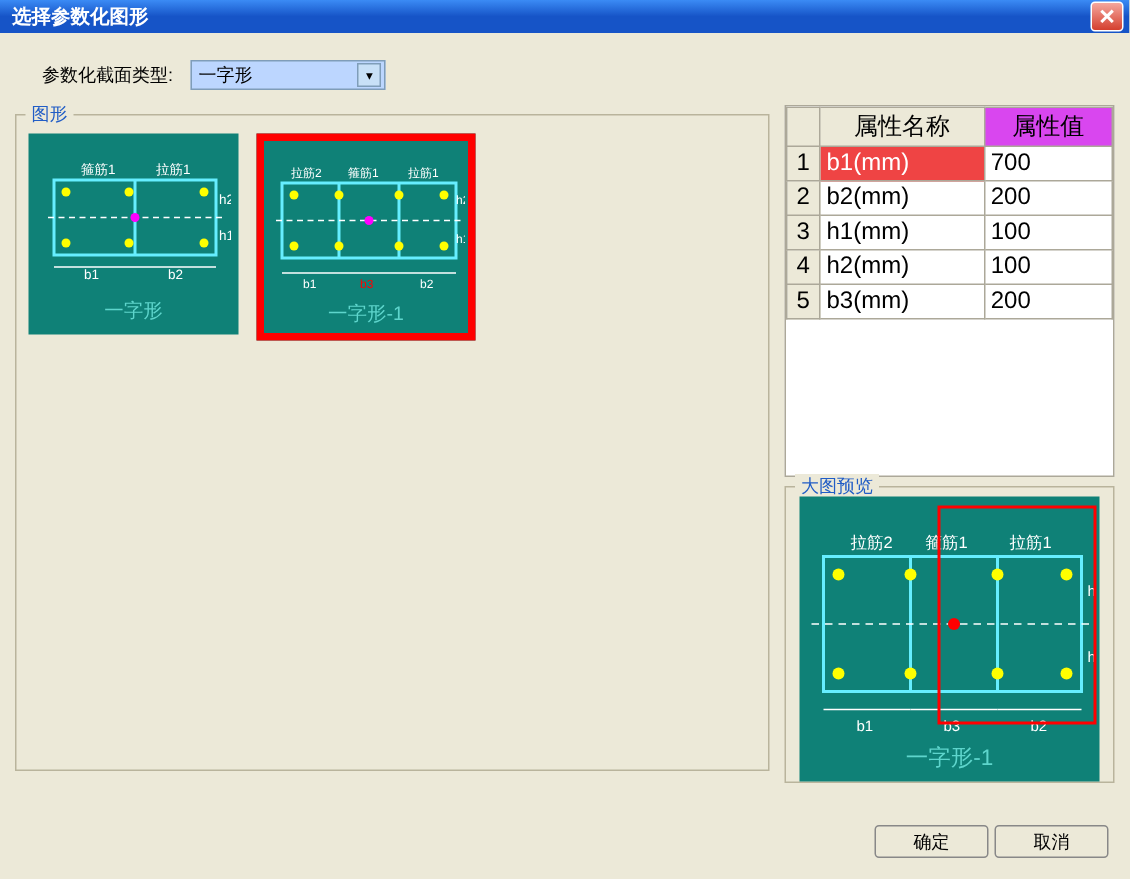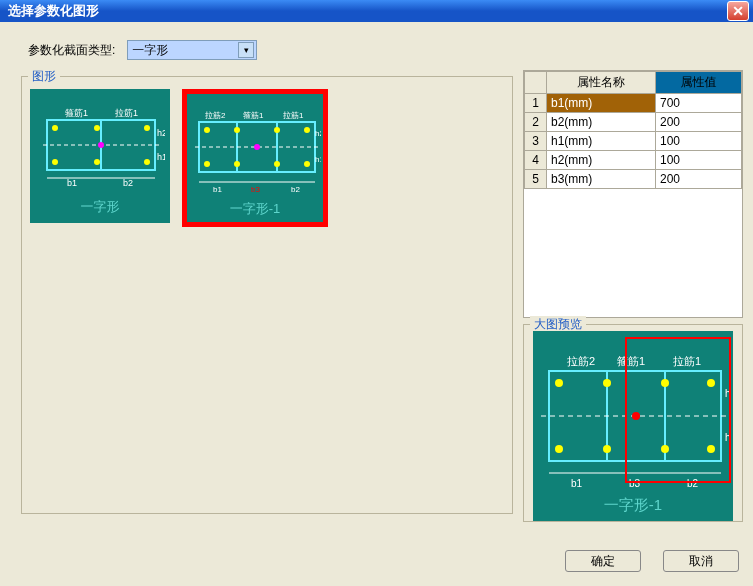--- a/index.html
+++ b/index.html
@@ -4,42 +4,42 @@
 <style>
 * { box-sizing: border-box; margin: 0; padding: 0; }
 body { font-family: "SimSun", "Microsoft YaHei", sans-serif; font-size: 12px; background: #ece9d8; width: 753px; height: 586px; overflow: hidden; }
 .titlebar { height: 22px; background: linear-gradient(to bottom, #3b8bf5 0%, #1654c7 50%, #1654c7 100%); color: #fff; display: flex; align-items: center; justify-content: space-between; padding: 0 4px 0 8px; font-weight: bold; font-size: 13px; }
 .close-btn { width: 22px; height: 20px; background: linear-gradient(to bottom, #f5a79e, #d43f2e); border: 1px solid #fff; border-radius: 3px; color: #fff; display: flex; align-items: center; justify-content: center; font-weight: bold; font-size: 14px; cursor: pointer; }
 .content { padding: 6px 10px 6px 10px; height: 560px; position: relative; }
 .top-row { display: flex; align-items: center; margin: 12px 0 10px 18px; }
 .top-row label { margin-right: 12px; }
 .combo { width: 130px; height: 20px; border: 1px solid #7f9db9; background: #bcd6ff; display: flex; align-items: center; justify-content: space-between; padding: 0 2px 0 4px; color: #000; cursor: pointer; }
 .combo .arrow { width: 16px; height: 16px; background: #c8e0f7; border: 1px solid #7f9db9; display: flex; align-items: center; justify-content: center; font-size: 9px; }
-.main { display: flex; gap: 10px; margin-left: 11px; }
+.main { display: flex; gap: 10px; }
 .left-col { flex: 1; }
 .right-col { width: 220px; }
 .fieldset { border: 1px solid #b9b49c; padding: 8px; position: relative; margin-top: 6px; }
 .fieldset-label { position: absolute; top: -9px; left: 6px; background: #ece9d8; padding: 0 4px; color: #215dc6; }
 .shapes-area { height: 420px; display: flex; gap: 12px; align-items: flex-start; padding-top: 4px; }
 .thumb { background: #0f8177; text-align: center; padding: 6px 4px 4px 4px; border: 3px solid transparent; }
 .thumb.sel { border: 5px solid #f00; }
 .thumb svg { display: block; margin: 0 auto; }
 .thumb-label { color: #5ed5cc; margin-top: 4px; font-size: 13px; }
 .prop-table { width: 100%; border-collapse: collapse; background: #fff; }
-.prop-table th, .prop-table td { border: 1px solid #aca899; padding: 2px 4px; height: 18px; font-size: 12px; text-align: left; font-weight: normal; }
+.prop-table th, .prop-table td { border: 1px solid #aca899; padding: 2px 4px; height: 18px; font-size: 16px; text-align: left; font-weight: normal; }
 .prop-table th.rownum, .prop-table td.rownum { background: #ece9d8; text-align: center; width: 22px; }
 .prop-table th.hdr { background: #ece9d8; text-align: center; }
-.prop-table th.hdr.val { background: #0369a1; }
-.prop-table tr.sel td.name { background: #a16207; color: #fff; }
+.prop-table th.hdr.val { background: #d946ef; }
+.prop-table tr.sel td.name { background: #ef4444; color: #fff; }
 .prop-panel { border: 1px solid #aca899; background: #fff; height: 248px; overflow: hidden; }
 .core-label { color: #f00; text-align: center; font-size: 18px; margin-top: 6px; }
 .preview-box { width: 200px; height: 190px; background: #0f8177; margin: 2px auto 0 auto; position: relative; }
 .preview-box svg { width: 100%; height: 100%; }
 .preview-label { color: #5ed5cc; text-align: center; font-size: 15px; position: absolute; bottom: 6px; width: 100%; }
-.buttons { position: absolute; bottom: 10px; right: 14px; display: flex; gap: 22px; }
+.buttons { position: absolute; bottom: 10px; right: 14px; display: flex; gap: 4px; }
 .btn { width: 76px; height: 22px; background: #ece9d8; border: 1px solid #888; border-radius: 3px; cursor: pointer; font-size: 12px; }
 .core-rect { position:absolute; border:2px solid #f00; }
 </style>
 </head>
 <body>
 
 <div class="titlebar">
   <span>选择参数化图形</span>
   <div class="close-btn">
     <span>✕</span>

